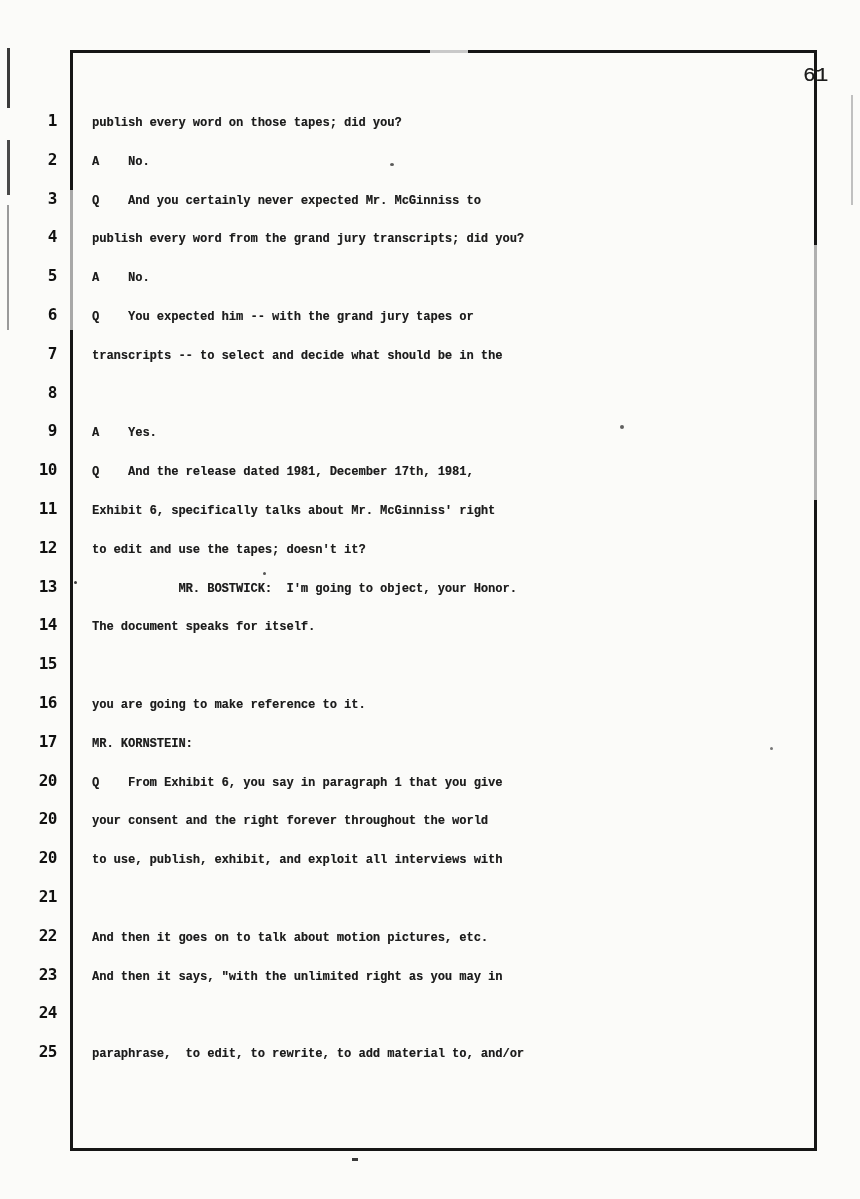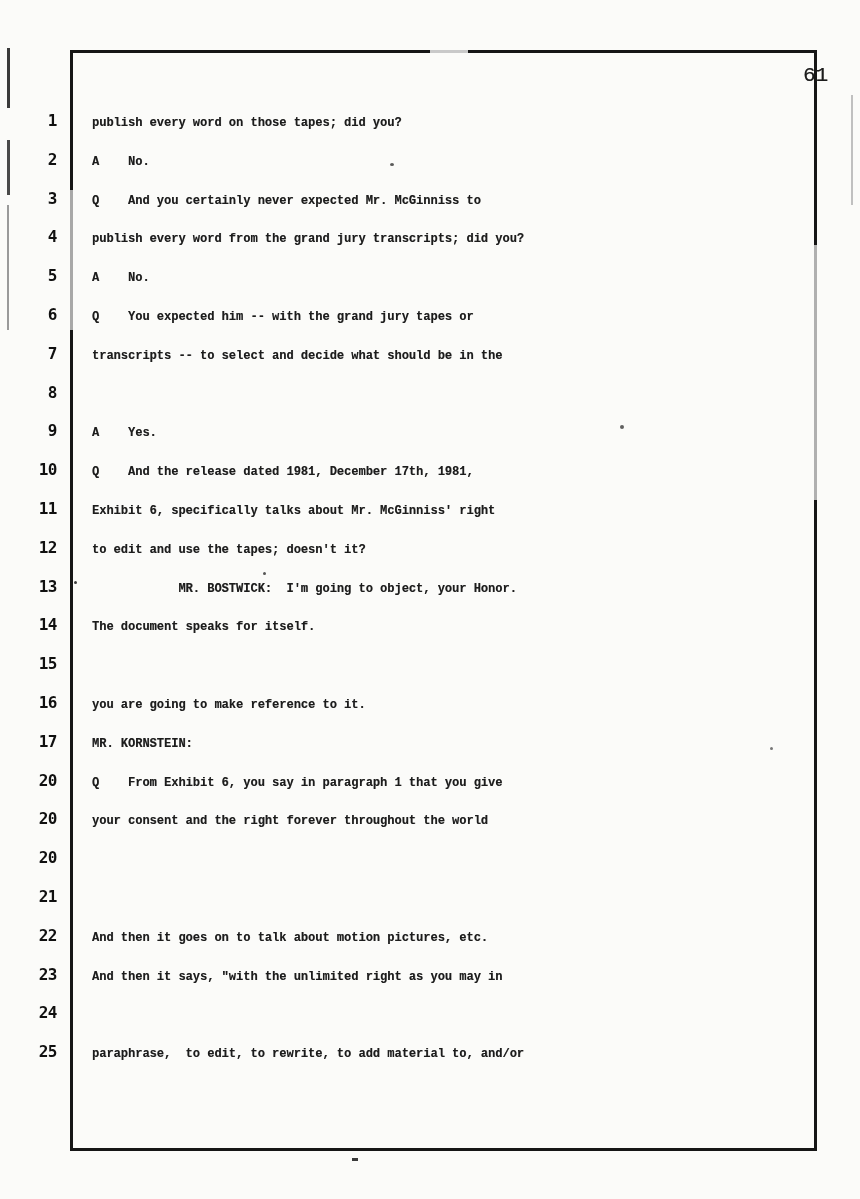--- a/index.html
+++ b/index.html
@@ -108,21 +108,21 @@
     <div class="line-row"><span class="line-num">10</span><span class="line-text">Q    And the release dated 1981, December 17th, 1981,</span></div>
     <div class="line-row"><span class="line-num">11</span><span class="line-text">Exhibit 6, specifically talks about Mr. McGinniss' right</span></div>
     <div class="line-row"><span class="line-num">12</span><span class="line-text">to edit and use the tapes; doesn't it?</span></div>
     <div class="line-row"><span class="line-num">13</span><span class="line-text">            MR. BOSTWICK:  I'm going to object, your Honor.</span></div>
     <div class="line-row"><span class="line-num">14</span><span class="line-text">The document speaks for itself.</span></div>
     <div class="line-row"><span class="line-num">15</span></div>
     <div class="line-row"><span class="line-num">16</span><span class="line-text">you are going to make reference to it.</span></div>
     <div class="line-row"><span class="line-num">17</span><span class="line-text">MR. KORNSTEIN:</span></div>
     <div class="line-row"><span class="line-num">20</span><span class="line-text">Q    From Exhibit 6, you say in paragraph 1 that you give</span></div>
     <div class="line-row"><span class="line-num">20</span><span class="line-text">your consent and the right forever throughout the world</span></div>
-    <div class="line-row"><span class="line-num">20</span></div>
+    <div class="line-row"><span class="line-num">20</span><span class="line-text">to use, publish, exhibit, and exploit all interviews with</span></div>
     <div class="line-row"><span class="line-num">21</span></div>
     <div class="line-row"><span class="line-num">22</span><span class="line-text">And then it goes on to talk about motion pictures, etc.</span></div>
     <div class="line-row"><span class="line-num">23</span><span class="line-text">And then it says, "with the unlimited right as you may in</span></div>
     <div class="line-row"><span class="line-num">24</span></div>
     <div class="line-row"><span class="line-num">25</span><span class="line-text">paraphrase,  to edit, to rewrite, to add material to, and/or</span></div>
   </div>
 
 <div class="artifact edge-a"></div>
 <div class="artifact edge-b"></div>
 <div class="artifact edge-c"></div>

